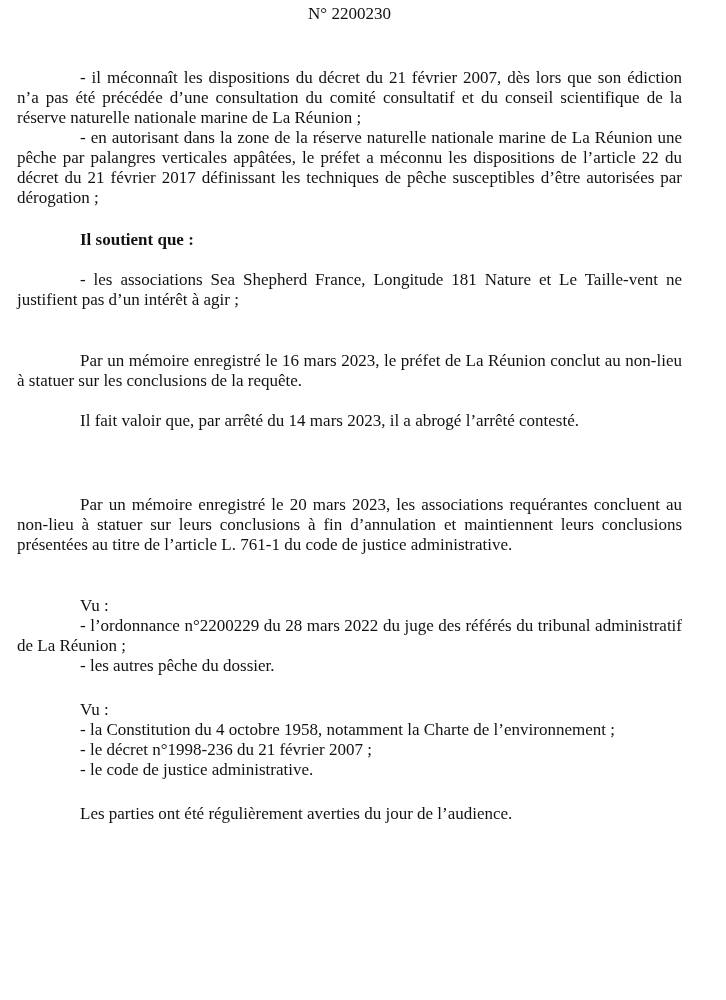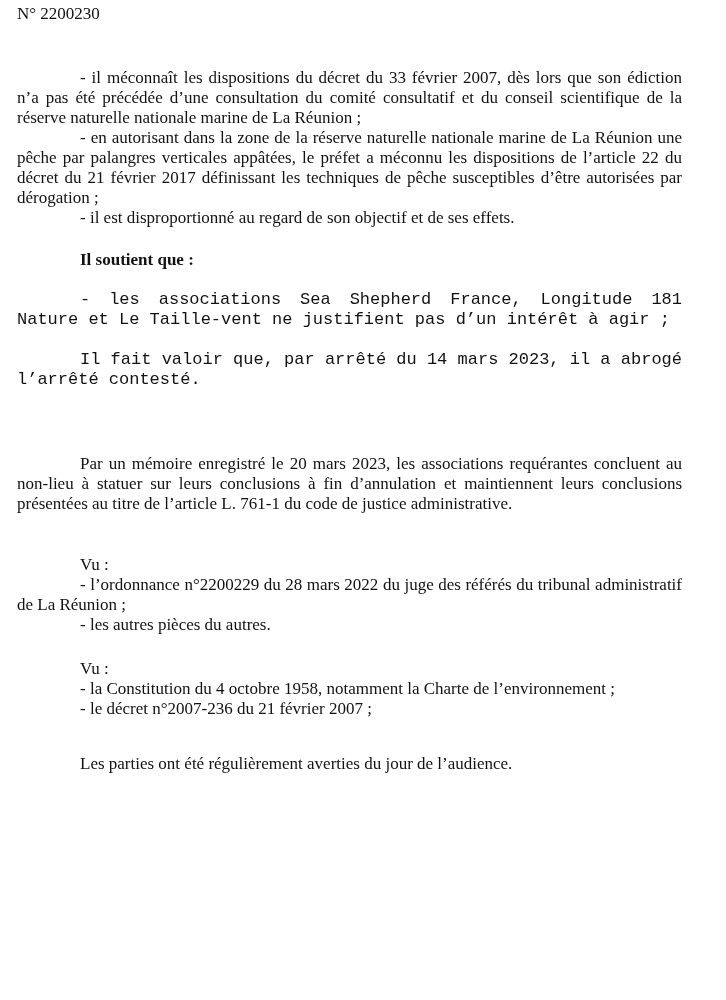--- a/index.html
+++ b/index.html
@@ -18,58 +18,59 @@
     height: 1000px;
     padding: 4px 44px 0 17px;
     background: #ffffff;
     color: #121212;
     font-family: "Liberation Serif", "DejaVu Serif", serif;
     font-size: 17px;
     line-height: 20px;
   }
   .case-number {
     margin: 0;
-    text-align: left;
+    text-align: center;
   }
   .p {
     margin: 0;
     text-align: justify;
     text-indent: 63px;
   }
   
   .g44 { margin-top: 44px; }
   .g42 { margin-top: 64px; }
   .g41 { margin-top: 41px; }
   .g24 { margin-top: 24px; }
   .g22 { margin-top: 22px; font-weight: bold; }
-  .g20 { margin-top: 20px; font-family: Liberation Mono, monospace; }
-  .g18 { margin-top: 35px; }
+  .g20 { margin-top: 20px; }
+  .g18 { margin-top: 24px; }
 </style>
 </head>
 <body>
 
 <div class="page">
   <p class="case-number">N° 2200230</p>
 
-  <p class="p g44">- il méconnaît les dispositions du décret du 33 février 2007, dès lors que son édiction n’a pas été précédée d’une consultation du comité consultatif et du conseil scientifique de la réserve naturelle nationale marine de La Réunion ;</p>
+  <p class="p g44">- il méconnaît les dispositions du décret du 21 février 2007, dès lors que son édiction n’a pas été précédée d’une consultation du comité consultatif et du conseil scientifique de la réserve naturelle nationale marine de La Réunion ;</p>
   <p class="p">- en autorisant dans la zone de la réserve naturelle nationale marine de La Réunion une pêche par palangres verticales appâtées, le préfet a méconnu les dispositions de l’article 22 du décret du 21 février 2017 définissant les techniques de pêche susceptibles d’être autorisées par dérogation ;</p>
-  <p class="p">- il est disproportionné au regard de son objectif et de ses effets.</p>
 
 
   <p class="p g22">Il soutient que :</p>
 
   <p class="p g20">- les associations Sea Shepherd France, Longitude 181 Nature et Le Taille-vent ne justifient pas d’un intérêt à agir ;</p>
 
+  <p class="p g41">Par un mémoire enregistré le 16 mars 2023, le préfet de La Réunion conclut au non-lieu à statuer sur les conclusions de la requête.</p>
 
   <p class="p g20">Il fait valoir que, par arrêté du 14 mars 2023, il a abrogé l’arrêté contesté.</p>
 
   <p class="p g42">Par un mémoire enregistré le 20 mars 2023, les associations requérantes concluent au non-lieu à statuer sur leurs conclusions à fin d’annulation et maintiennent leurs conclusions présentées au titre de l’article L. 761-1 du code de justice administrative.</p>
 
   <p class="p g41">Vu :</p>
   <p class="p">- l’ordonnance n°2200229 du 28 mars 2022 du juge des référés du tribunal administratif de La Réunion ;</p>
-  <p class="p">- les autres pièces du autres.</p>
+  <p class="p">- les autres pêche du dossier.</p>
 
   <p class="p g24">Vu :</p>
   <p class="p">- la Constitution du 4 octobre 1958, notamment la Charte de l’environnement ;</p>
-  <p class="p">- le décret n°2007-236 du 21 février 2007 ;</p>
+  <p class="p">- le décret n°1998-236 du 21 février 2007 ;</p>
+  <p class="p">- le code de justice administrative.</p>
 
   <p class="p g18">Les parties ont été régulièrement averties du jour de l’audience.</p>
 </div>
 
 </body></html>

